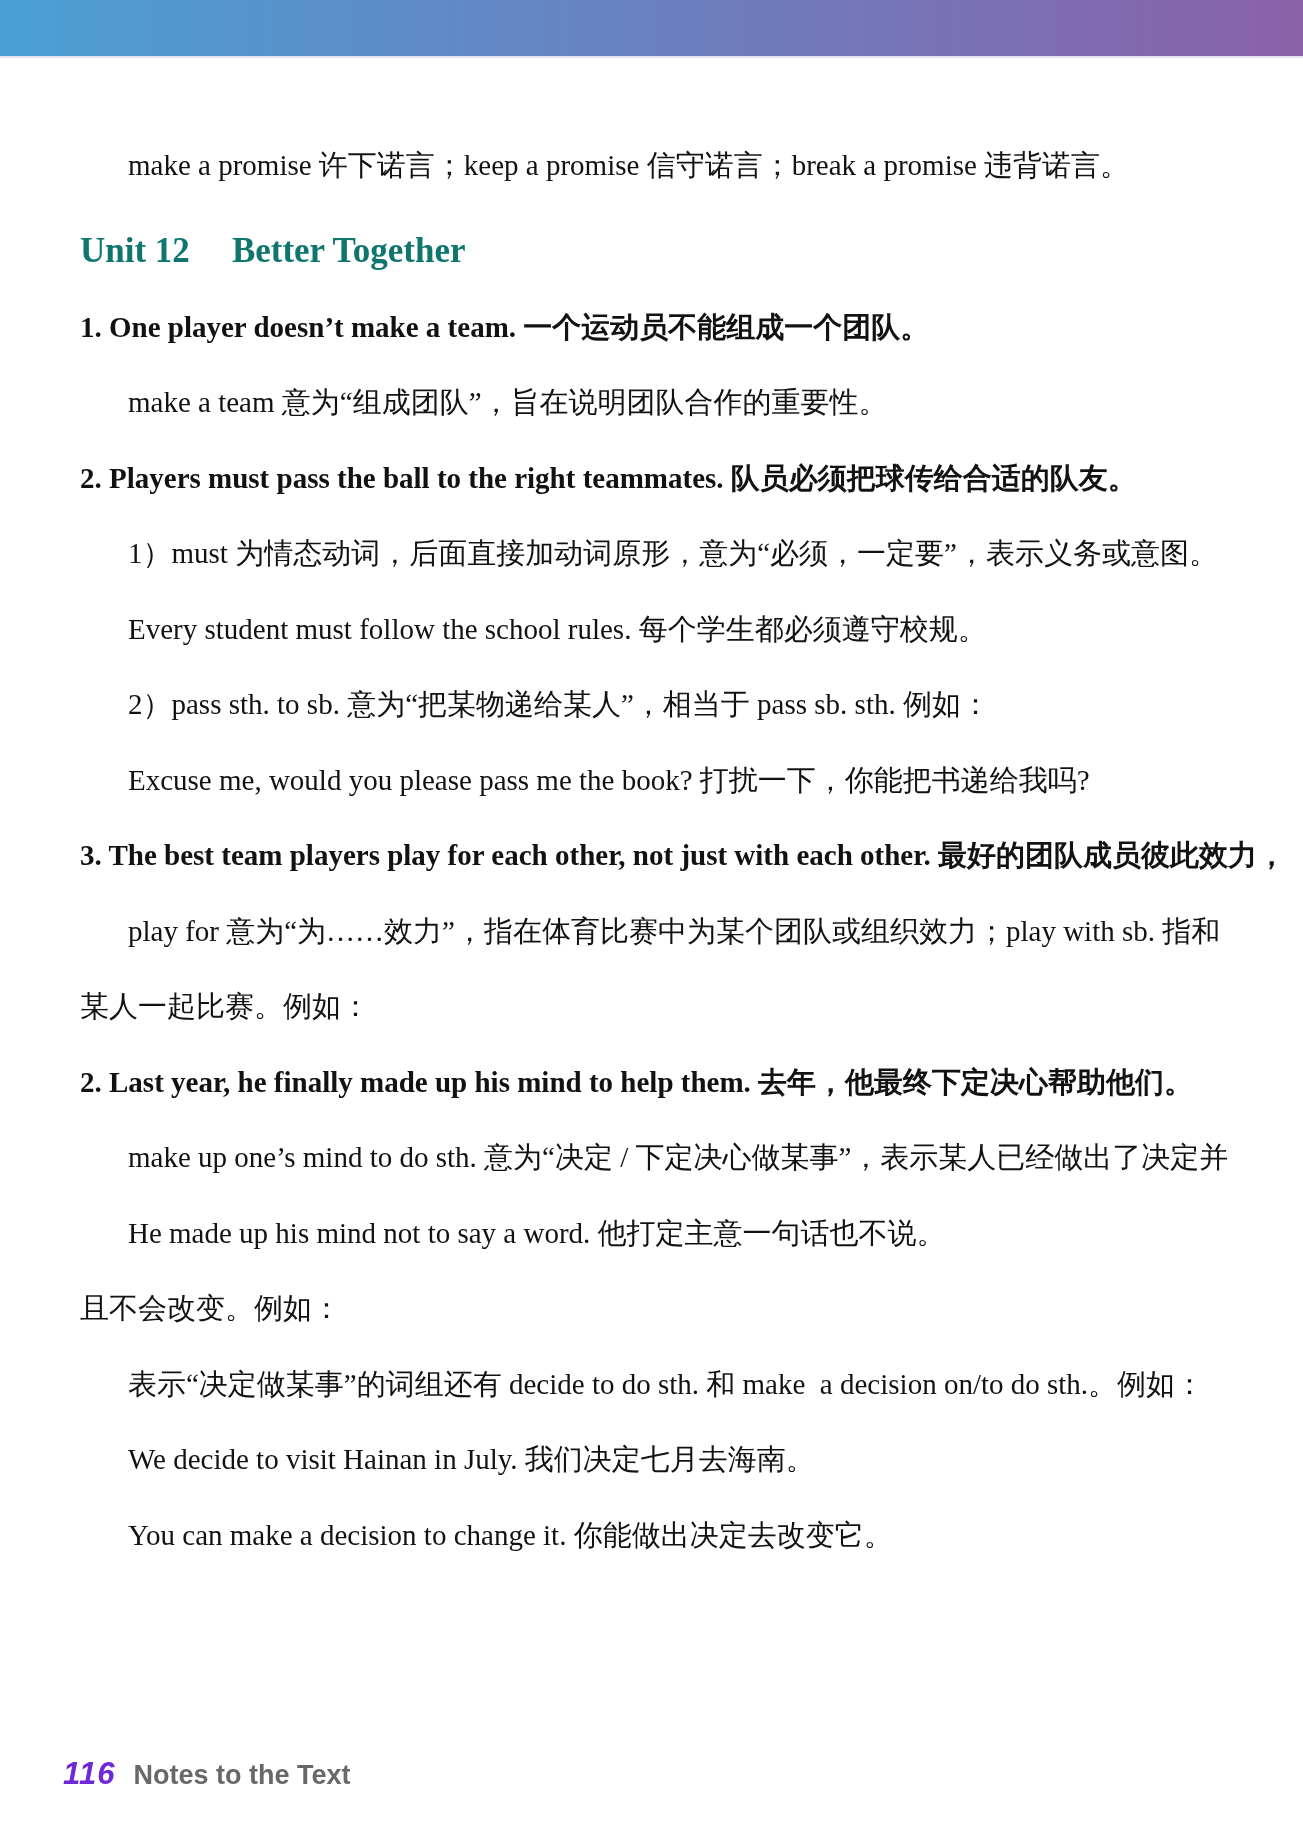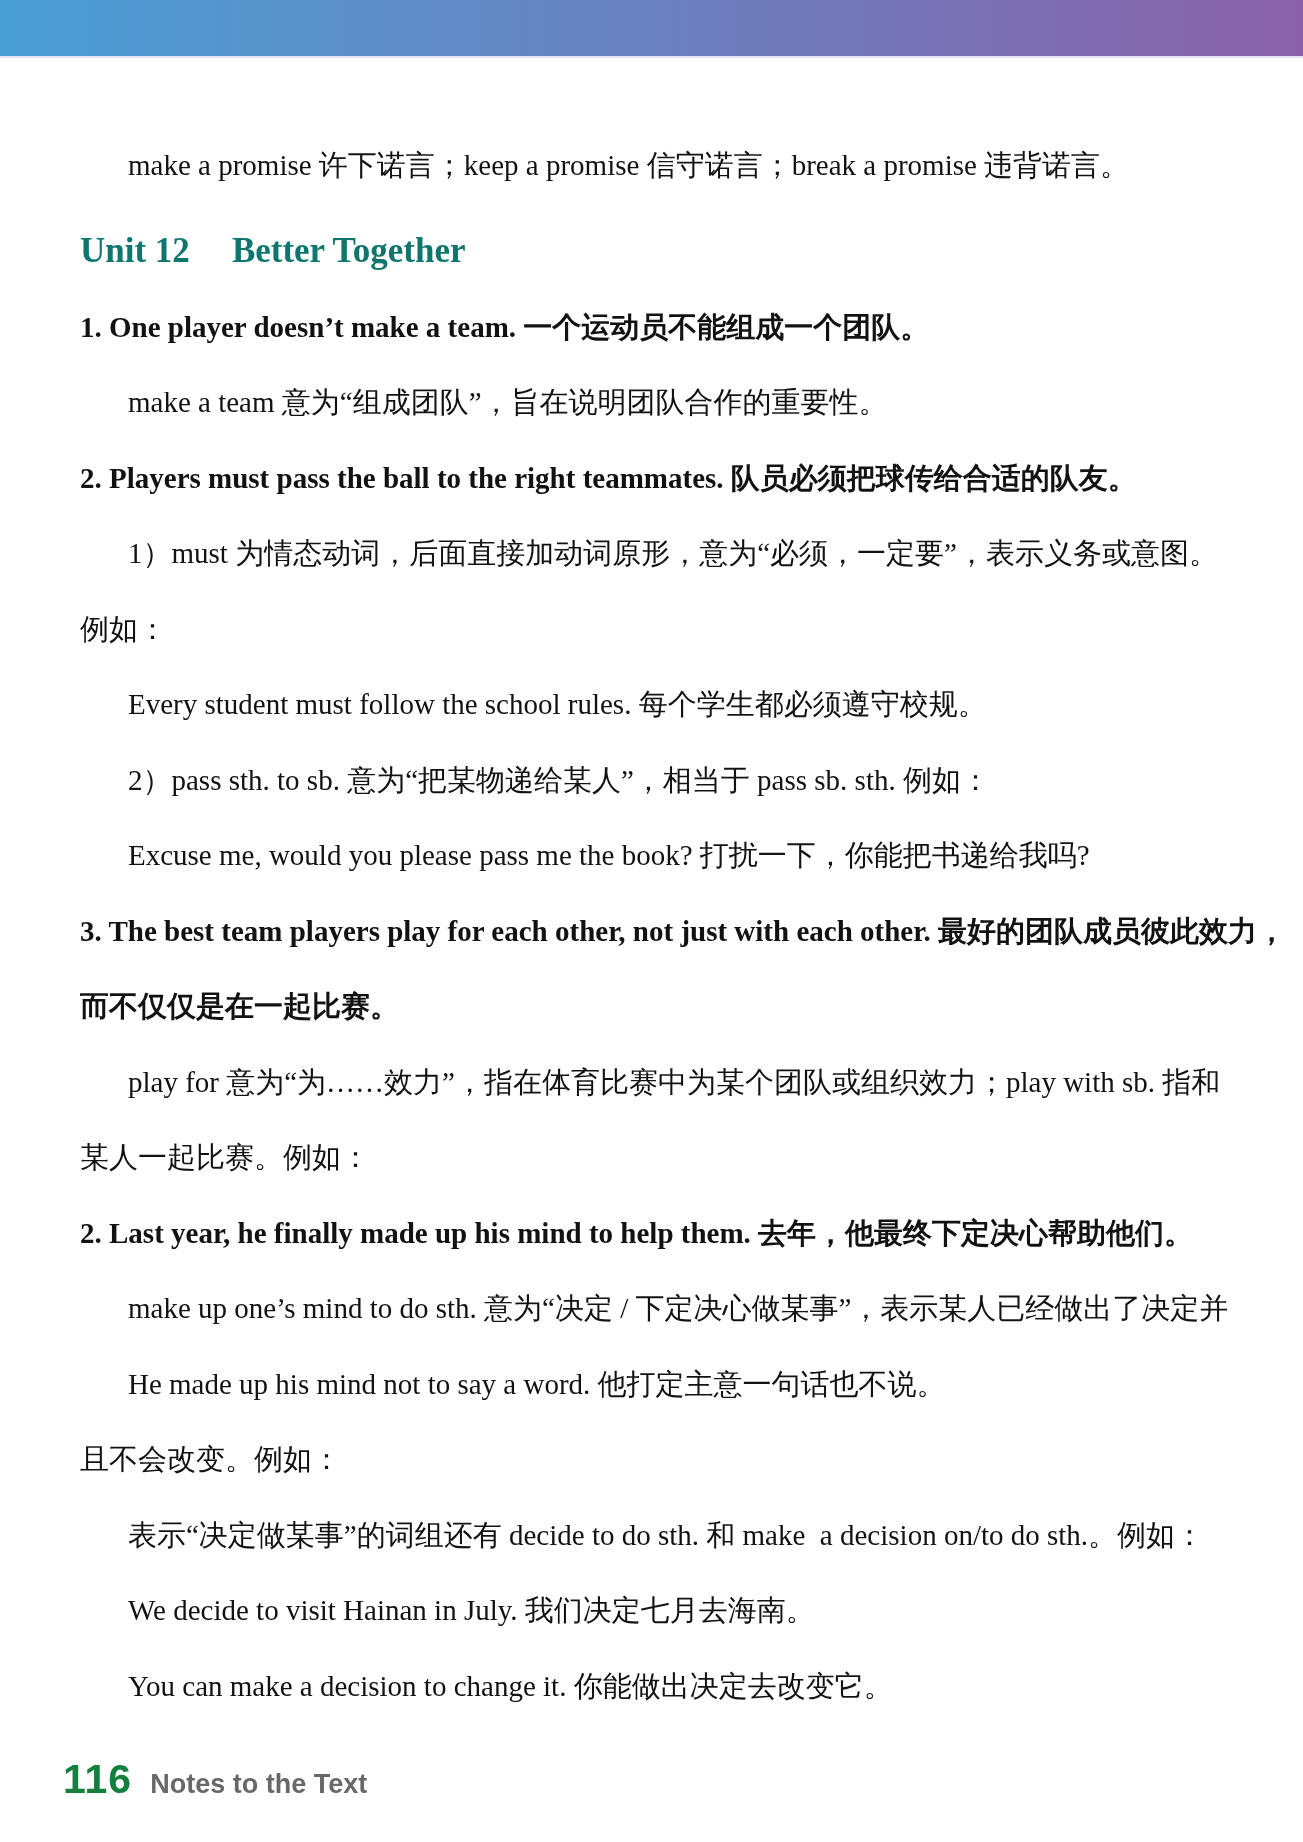--- a/index.html
+++ b/index.html
@@ -10,21 +10,21 @@
   #content{padding:0 80px;}
   .intro-block{margin-top:84px;}
   .line{font-size:29px;line-height:46.5px;white-space:pre;color:#121212;}
   .indent{padding-left:48px;}
   .bold{font-weight:700;}
   #unit-heading{margin-top:38px;font-size:35px;line-height:48px;font-weight:700;color:#4a6fb3;}
   #unit-heading .unit-number{margin-right:42px;}
   .notes-block{margin-top:11px;}
   #footer{position:absolute;left:63px;top:1756px;display:flex;align-items:baseline;
         font-family:"Liberation Sans","DejaVu Sans",sans-serif;}
-  #page-number{font-size:41px;font-weight:600;color:#15803d;letter-spacing:1px;}
+  #page-number{font-size:31px;font-weight:600;color:#6d28d9;letter-spacing:1px;font-style:italic;}
   #footer-section{font-size:27px;color:#686868;margin-left:18px;font-weight:bold;}
 </style>
 </head>
 <body>
 
 <div id="page">
   <div id="gradient-bar" style="background: linear-gradient(90deg, rgb(74, 160, 213), rgb(138, 97, 169));"></div>
 
   <div id="content">
 
@@ -34,26 +34,24 @@
 
     <div id="unit-heading" style="color: #0f766e;">
       <span class="unit-number">Unit 12</span><span class="unit-title">Better Together</span>
     </div>
 
     <div class="notes-block">
       <p class="line bold">1. One player doesn’t make a team. 一个运动员不能组成一个团队。</p>
       <p class="line indent">make a team 意为“组成团队”，旨在说明团队合作的重要性。</p>
       <p class="line bold">2. Players must pass the ball to the right teammates. 队员必须把球传给合适的队友。</p>
       <p class="line indent">1）must 为情态动词，后面直接加动词原形，意为“必须，一定要”，表示义务或意图。</p>
-      <p class="line">例如：</p>
       <p class="line indent">Every student must follow the school rules. 每个学生都必须遵守校规。</p>
       <p class="line indent">2）pass sth. to sb. 意为“把某物递给某人”，相当于 pass sb. sth. 例如：</p>
       <p class="line indent">Excuse me, would you please pass me the book? 打扰一下，你能把书递给我吗?</p>
       <p class="line bold">3. The best team players play for each other, not just with each other. 最好的团队成员彼此效力，</p>
-      <p class="line bold">而不仅仅是在一起比赛。</p>
       <p class="line indent">play for 意为“为……效力”，指在体育比赛中为某个团队或组织效力；play with sb. 指和</p>
       <p class="line">某人一起比赛。例如：</p>
       <p class="line bold">2. Last year, he finally made up his mind to help them. 去年，他最终下定决心帮助他们。</p>
       <p class="line indent">make up one’s mind to do sth. 意为“决定 / 下定决心做某事”，表示某人已经做出了决定并</p>
       <p class="line indent">He made up his mind not to say a word. 他打定主意一句话也不说。</p>
       <p class="line">且不会改变。例如：</p>
       <p class="line indent">表示“决定做某事”的词组还有 decide to do sth. 和 make  a decision on/to do sth.。例如：</p>
       <p class="line indent">We decide to visit Hainan in July. 我们决定七月去海南。</p>
       <p class="line indent">You can make a decision to change it. 你能做出决定去改变它。</p>
     </div>

